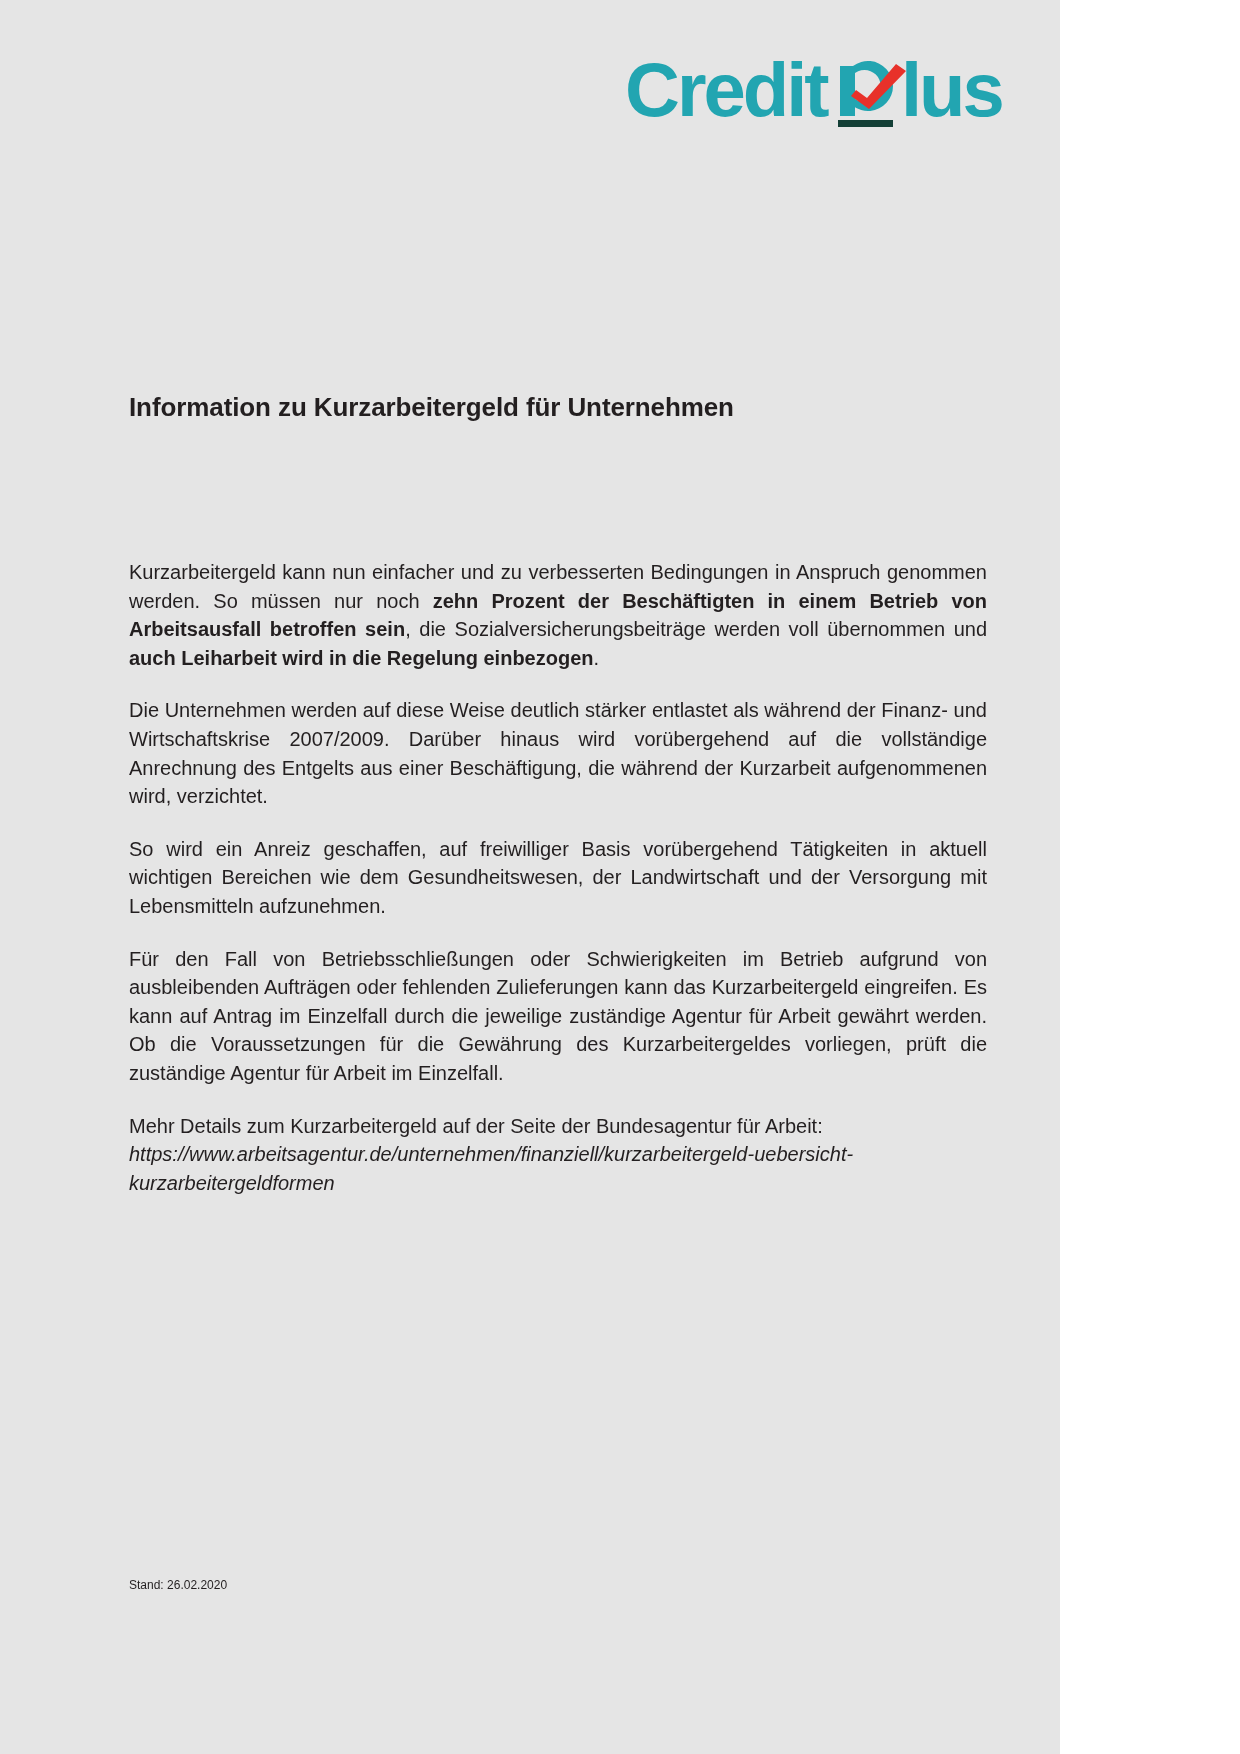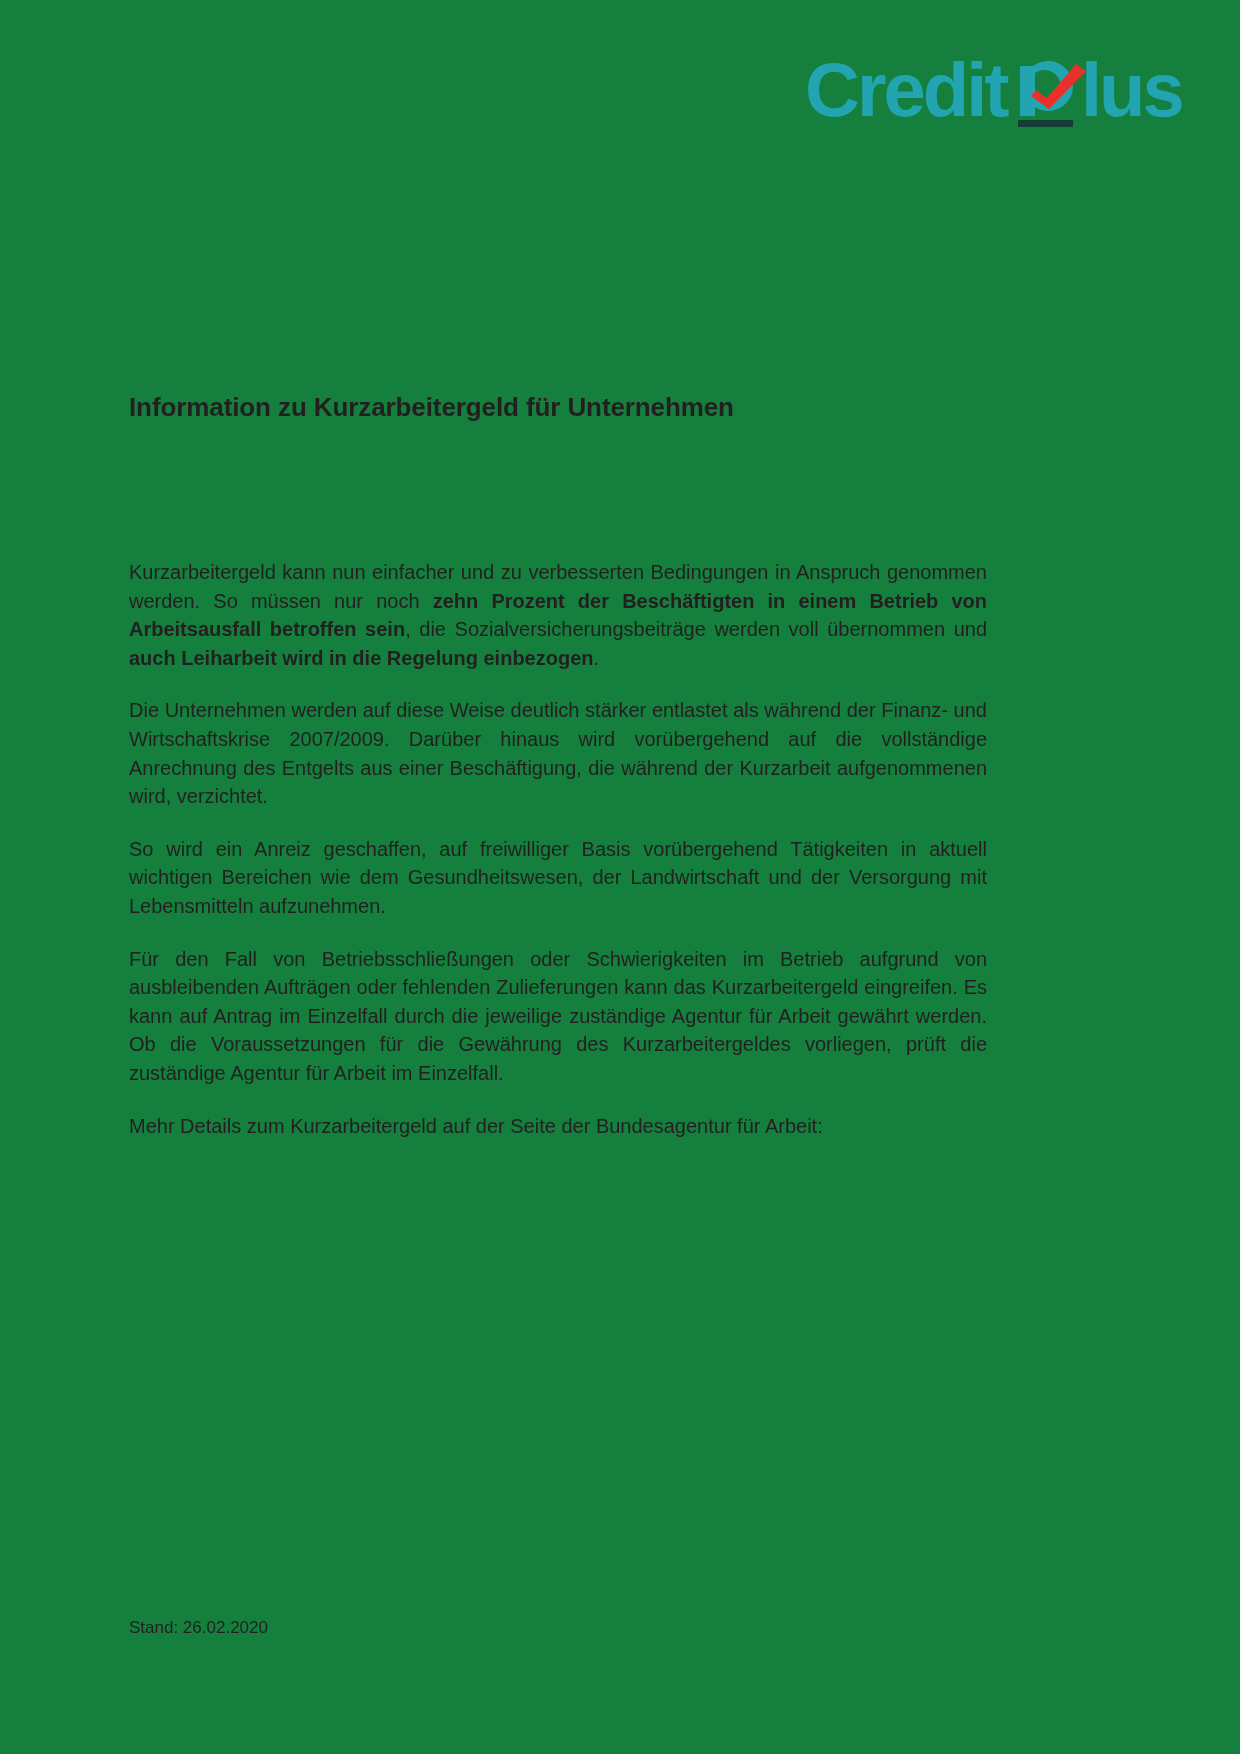--- a/index.html
+++ b/index.html
@@ -7,23 +7,23 @@
     margin: 0;
     padding: 0;
     background: #ffffff;
   }
   body {
     font-family: "Liberation Sans", sans-serif;
     color: #231f20;
   }
   .page {
     position: relative;
-    width: 1240px;
+    width: 1060px;
     height: 1754px;
-    background: #15803d;
+    background: #e5e5e5;
     overflow: hidden;
     box-sizing: border-box;
   }
 
   
   .logo-area {
     position: absolute;
     top: 46px;
     right: 55px;
     height: 110px;
@@ -73,24 +73,23 @@
   .url-line {
     font-style: italic;
     text-align: left;
   }
 
   
   .footer-note {
     position: absolute;
     left: 129px;
     top: 1573px;
-    font-size: 17px;
+    font-size: 12px;
     line-height: 24px;
     color: #231f20;
-    margin-top: 43px;
   }
 </style>
 </head>
 <body>
 
 <div class="page">
 
   <div class="logo-area">
     <svg class="logo-svg" width="380" height="92" viewBox="0 0 380 92" xmlns="http://www.w3.org/2000/svg">
 
@@ -112,18 +111,19 @@
   <h1 class="doc-title">Information zu Kurzarbeitergeld für Unternehmen</h1>
 
   <div class="body-copy">
     <p class="para"><span>Kurzarbeitergeld kann nun einfacher und zu verbesserten Bedingungen in Anspruch genommen werden. So müssen nur noch </span><b>zehn Prozent der Beschäftigten in einem Betrieb von Arbeitsausfall betroffen sein</b><span>, die Sozialversicherungsbeiträge werden voll übernommen und </span><b>auch Leiharbeit wird in die Regelung einbezogen</b><span>.</span></p>
     <p class="para"><span>Die Unternehmen werden auf diese Weise deutlich stärker entlastet als während der Finanz- und Wirtschaftskrise 2007/2009. Darüber hinaus wird vorübergehend auf die vollständige Anrechnung des Entgelts aus einer Beschäftigung, die während der Kurzarbeit aufgenommenen wird, verzichtet.</span></p>
     <p class="para"><span>So wird ein Anreiz geschaffen, auf freiwilliger Basis vorübergehend Tätigkeiten in aktuell wichtigen Bereichen wie dem Gesundheitswesen, der Landwirtschaft und der Versorgung mit Lebensmitteln aufzunehmen.</span></p>
     <p class="para"><span>Für den Fall von Betriebsschließungen oder Schwierigkeiten im Betrieb aufgrund von ausbleibenden Aufträgen oder fehlenden Zulieferungen kann das Kurzarbeitergeld eingreifen. Es kann auf Antrag im Einzelfall durch die jeweilige zuständige Agentur für Arbeit gewährt werden. Ob die Voraussetzungen für die Gewährung des Kurzarbeitergeldes vorliegen, prüft die zuständige Agentur für Arbeit im Einzelfall.</span></p>
     <p class="para">
       <span>Mehr Details zum Kurzarbeitergeld auf der Seite der Bundesagentur für Arbeit:</span>
       <br>
+      <span class="url-line">https://www.arbeitsagentur.de/unternehmen/finanziell/kurzarbeitergeld-uebersicht-kurzarbeitergeldformen</span>
     </p>
   </div>
 
   <div class="footer-note">Stand: 26.02.2020</div>
 
 </div>
 
 </body></html>

